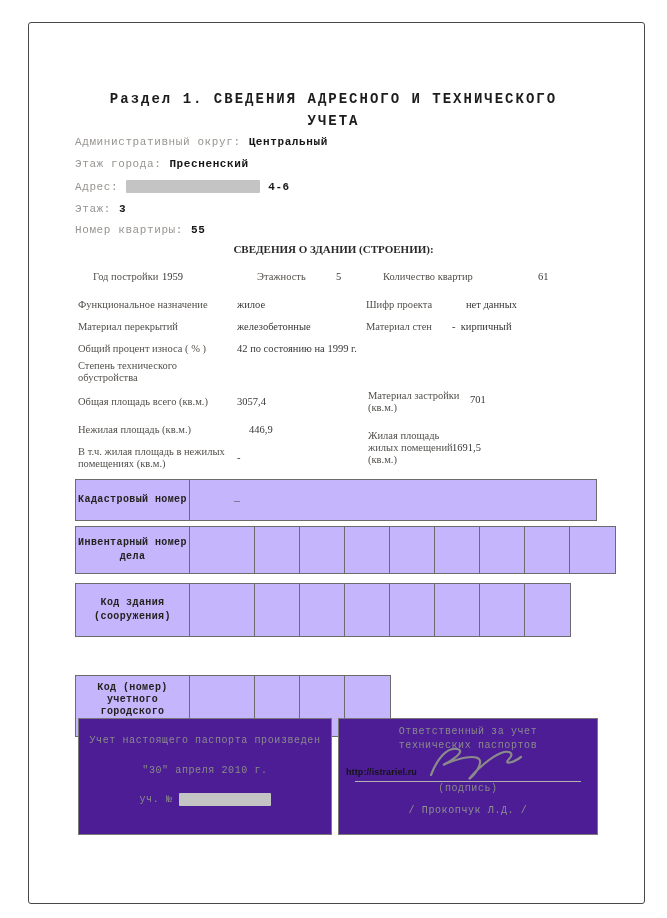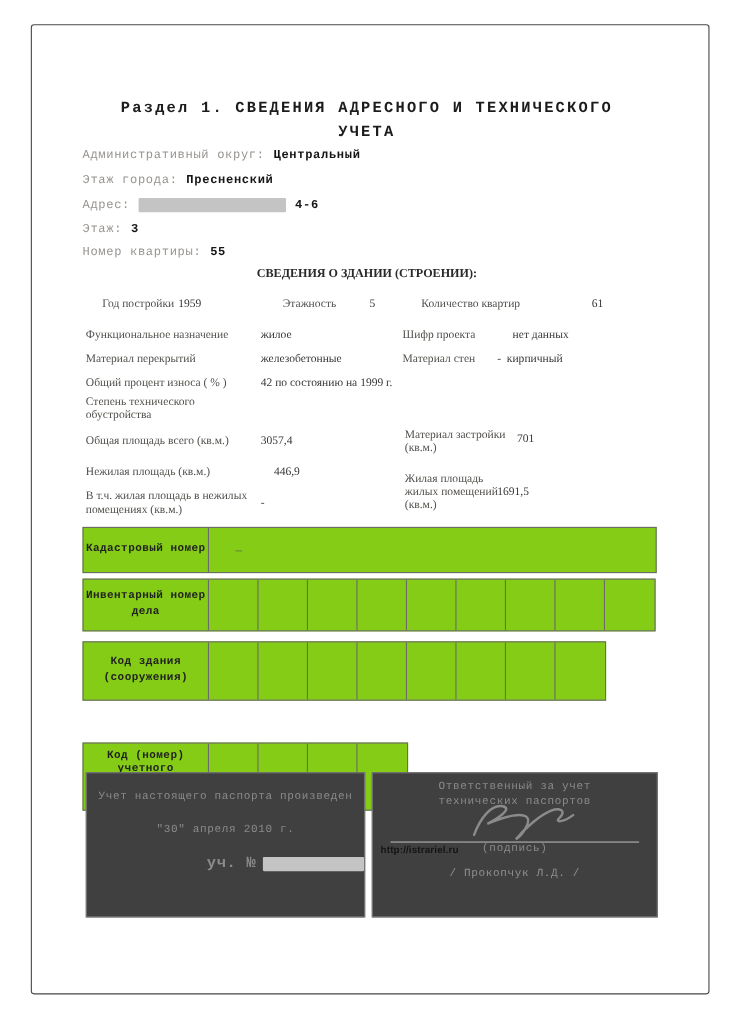--- a/index.html
+++ b/index.html
@@ -19,38 +19,38 @@
   .redact.addr{width:134px;height:13px;}
 
   
   .b-title{position:absolute;left:60px;top:243px;width:547px;text-align:center;
            font-family:"Liberation Serif", serif;font-weight:bold;font-size:11px;color:#2a2a2a;}
   .bi{position:absolute;font-family:"Liberation Serif", serif;font-size:10.5px;color:#53504c;white-space:nowrap;}
   .bi.val{color:#383838;}
   .preline{white-space:pre-line;line-height:12px;}
 
   
-  .trow{position:absolute;left:75px;display:flex;border:1px solid #6b6b6b;box-sizing:border-box;background:#84cc16;}
+  .trow{position:absolute;left:75px;display:flex;border:1px solid #6b6b6b;box-sizing:border-box;background:#c4b5fd;gap:20px;}
   .tlabel{width:114px;flex:0 0 114px;border-right:1px solid #6b6b6b;box-sizing:border-box;
           display:flex;align-items:center;justify-content:center;text-align:center;
           font-weight:bold;font-size:10px;letter-spacing:0.4px;color:#23221f;line-height:14px;}
   .tcells{display:flex;height:100%;}
   .tcell{width:45px;flex:0 0 45px;border-right:1px solid #6b6b6b;box-sizing:border-box;height:100%;}
   .tcell:last-child{border-right:none;}
   .tvalue{flex:1;display:flex;align-items:center;padding-left:24px;
           font-family:"Liberation Serif", serif;font-size:12px;color:#5b5b5b;}
 
   
-  .fbox{position:absolute;top:702px;height:132px;border:1px solid #787878;box-sizing:border-box;background:#404040;}
+  .fbox{position:absolute;top:718px;height:117px;border:1px solid #787878;box-sizing:border-box;background:#4c1d95;}
   .fbox.left{left:78px;width:254px;}
   .fbox.right{left:338px;width:260px;}
   .fline{position:absolute;width:100%;text-align:center;font-size:10px;letter-spacing:0.6px;
          color:#8a8a8a;white-space:nowrap;}
-  .ucline{position:absolute;left:0;width:100%;display:flex;justify-content:flex-end;align-items:center;gap:6px;
-          font-size:14px;letter-spacing:0.6px;color:#8a8a8a;font-weight:bold;}
+  .ucline{position:absolute;left:0;width:100%;display:flex;justify-content:center;align-items:center;gap:6px;
+          font-size:10px;letter-spacing:0.6px;color:#8a8a8a;}
   .redact.uch{width:92px;height:13px;}
   .sig-line{position:absolute;left:16px;top:62px;width:226px;border-top:1.2px solid #b5b3b0;}
   .signature{position:absolute;left:78px;top:22px;}
   .watermark{position:absolute;left:346px;top:767px;font-family:"Liberation Sans", sans-serif;
              font-weight:bold;font-size:9px;color:#141414;letter-spacing:0.1px;}
 </style>
 </head>
 <body>
 
 <div class="page">

